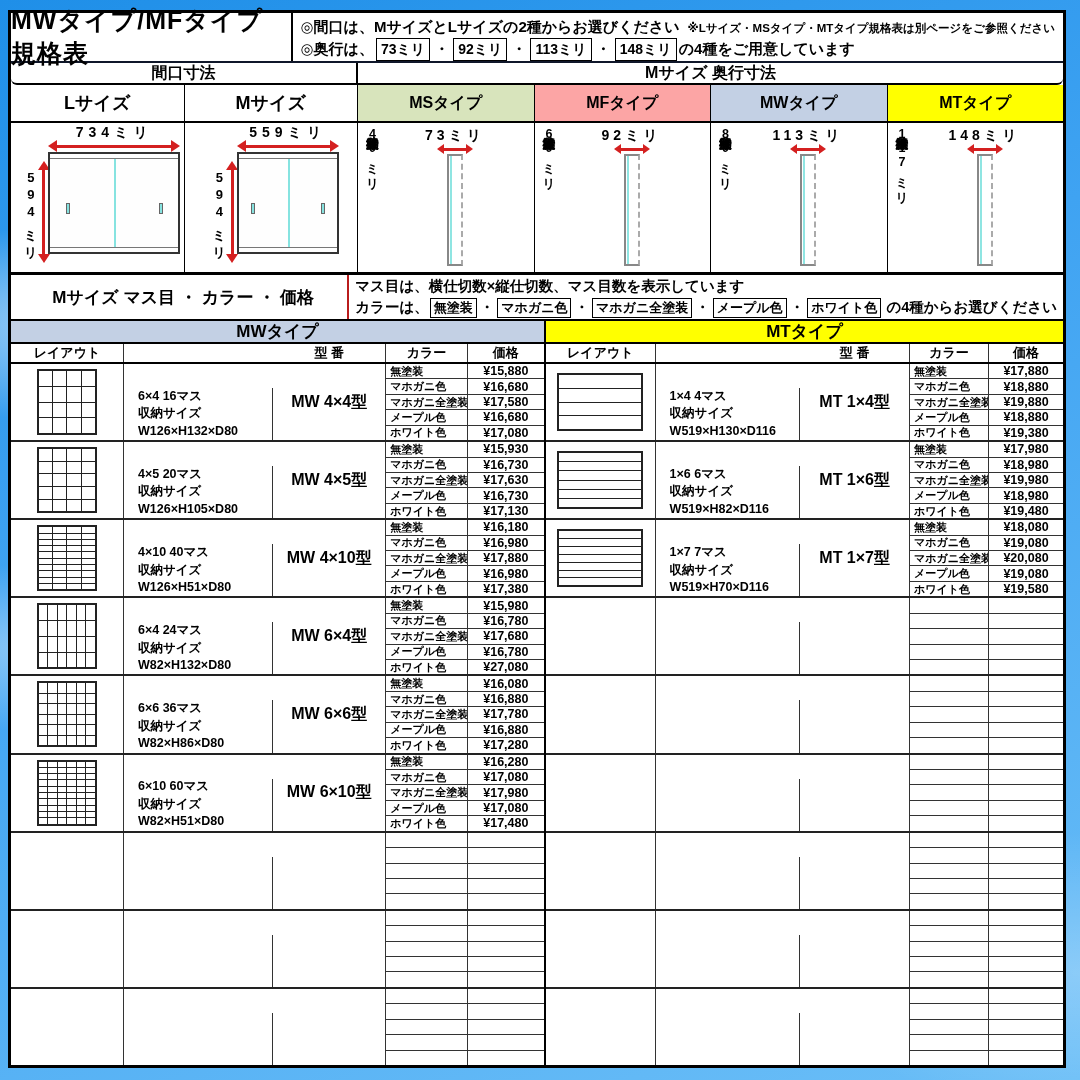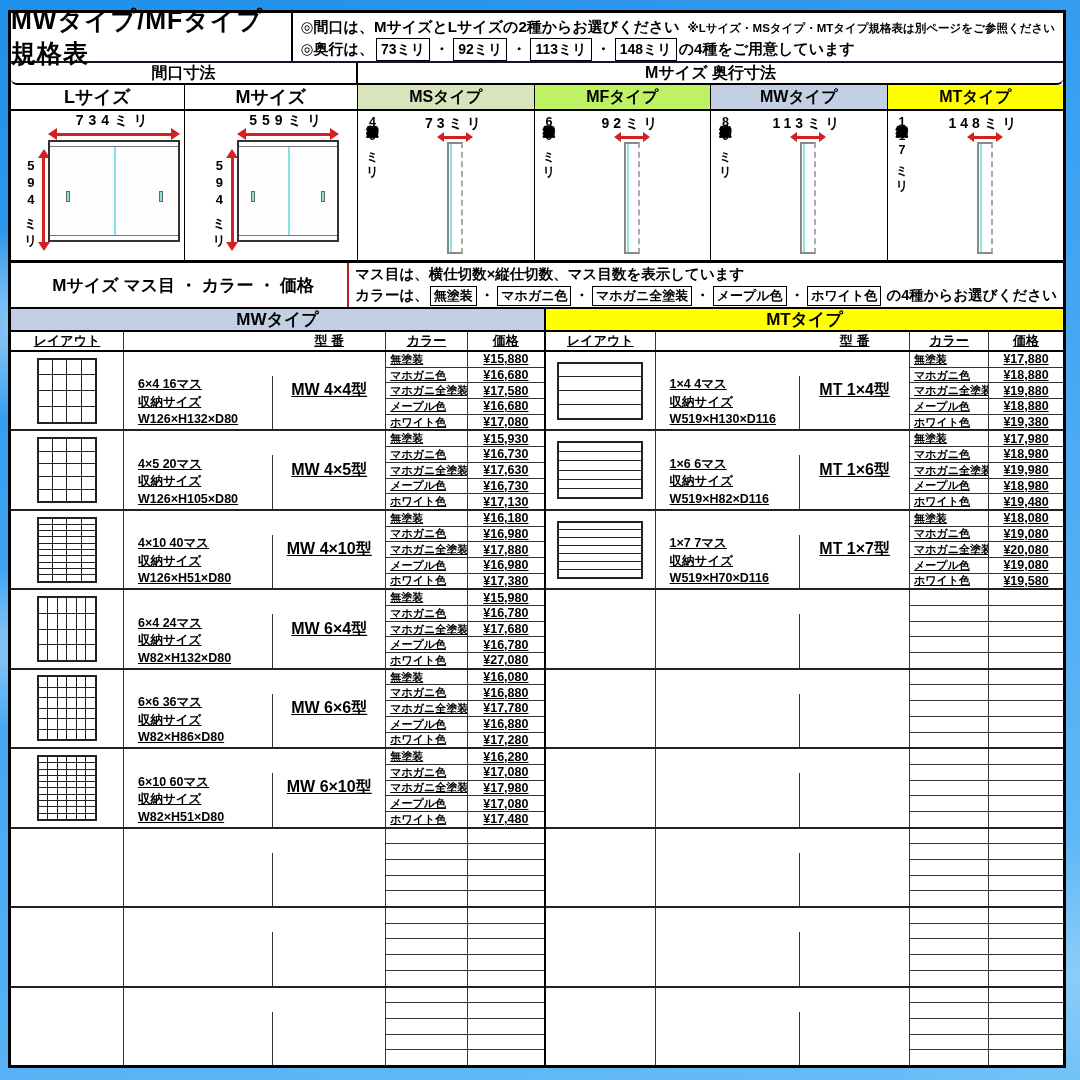--- a/index.html
+++ b/index.html
@@ -26,21 +26,21 @@
   .tok{ display:inline-block; border:1.5px solid #000; padding:0 4px; margin:0 2px; font-weight:bold; font-size:14px;}
   .tok-sep{ display:inline-block; font-weight:bold; margin:0 2px;}
 
   
   .row-b{ height:22px; display:flex; border-bottom:2px solid #000;border-radius:6px; }
   .sec-left{ width:347px; border-right:2px solid #000; }
   .sec-right{ flex:1; }
   .sec-title{ display:flex; align-items:center; justify-content:center; font-weight:bold;
     font-size:16px; color:#000;}
 
-  .row-c{ height:26px; display:flex; border-bottom:2px solid #000;}
+  .row-c{ height:38px; display:flex; border-bottom:2px solid #000;}
   .size-hdr{ width:173.5px; border-right:1.5px solid #000; display:flex; align-items:center;
     justify-content:center; font-weight:bold; font-size:18px;}
   .type-hdr{ flex:1; border-right:1.5px solid #000; display:flex; align-items:center;
     justify-content:center; font-weight:bold; font-size:16px;}
   .type-hdr:last-child{ border-right:none;}
 
   
   .row-d{ height:152px; display:flex; border-bottom:3px solid #000;}
   .front-cell{ width:173.5px; border-right:1.5px solid #000; display:flex;
     justify-content:center; padding-top:1px;}
@@ -90,21 +90,21 @@
   .ps-notes .note-line{ font-size:14.5px;}
   .ps-notes .tok{ font-size:13px; padding:0 3px; margin:0 1px;}
 
   
   .row-f{ height:23px; display:flex; border-bottom:2px solid #000;}
   .band{ display:flex; align-items:center; justify-content:center; font-weight:bold; font-size:17px;}
   .band-0{ width:535px; border-right:2px solid #000;}
   .band-1{ flex:1;}
 
   
-  .tables{ flex:1; display:flex; min-height:0;text-decoration:underline;}
+  .tables{ flex:1; display:flex; min-height:0;}
   .spec-table{ display:flex; flex-direction:column; min-height:0;}
   .spec-table.t0{ width:535px; border-right:2px solid #000;}
   .spec-table.t1{ flex:1;}
   .cols-header{ height:20px; display:flex; border-bottom:2px solid #000; background:#fff;}
   .ch{ display:flex; align-items:center; justify-content:center; font-weight:bold; font-size:13px;
     border-right:1px solid #333; overflow:hidden; white-space:nowrap;}
   .c-layout{ width:21.2%;} .c-spec{ width:28%;margin-top:24px;} .c-model{ width:21.2%;} .c-cp{ width:29.6%;}
   .ch.c-cp{ display:flex; padding:0;}
   .ch .ch-color{ width:51.7%; border-right:1px solid #333; display:flex; align-items:center; justify-content:center;}
   .ch .ch-price{ flex:1; display:flex; align-items:center; justify-content:center;}
@@ -149,21 +149,21 @@
 
   <div class="row-b">
     <div class="sec-left sec-title">間口寸法</div>
     <div class="sec-right sec-title">Mサイズ 奥行寸法</div>
   </div>
 
   <div class="row-c">
     <div class="size-hdr">Lサイズ</div>
     <div class="size-hdr">Mサイズ</div>
     <div class="type-hdr" style="background: rgb(216, 228, 188);">MSタイプ</div>
-    <div class="type-hdr" style="background: #bef264;">MFタイプ</div>
+    <div class="type-hdr" style="background: #fca5a5;">MFタイプ</div>
     <div class="type-hdr" style="background: rgb(195, 208, 228);">MWタイプ</div>
     <div class="type-hdr" style="background: rgb(255, 255, 0);">MTタイプ</div>
   </div>
 
   <div class="row-d">
     <div class="front-cell">
       <div class="fd">
         <div class="fd-wlabel">734ミリ</div>
         <div class="fd-harrow arrow-h"></div>
         <div class="fd-left">

